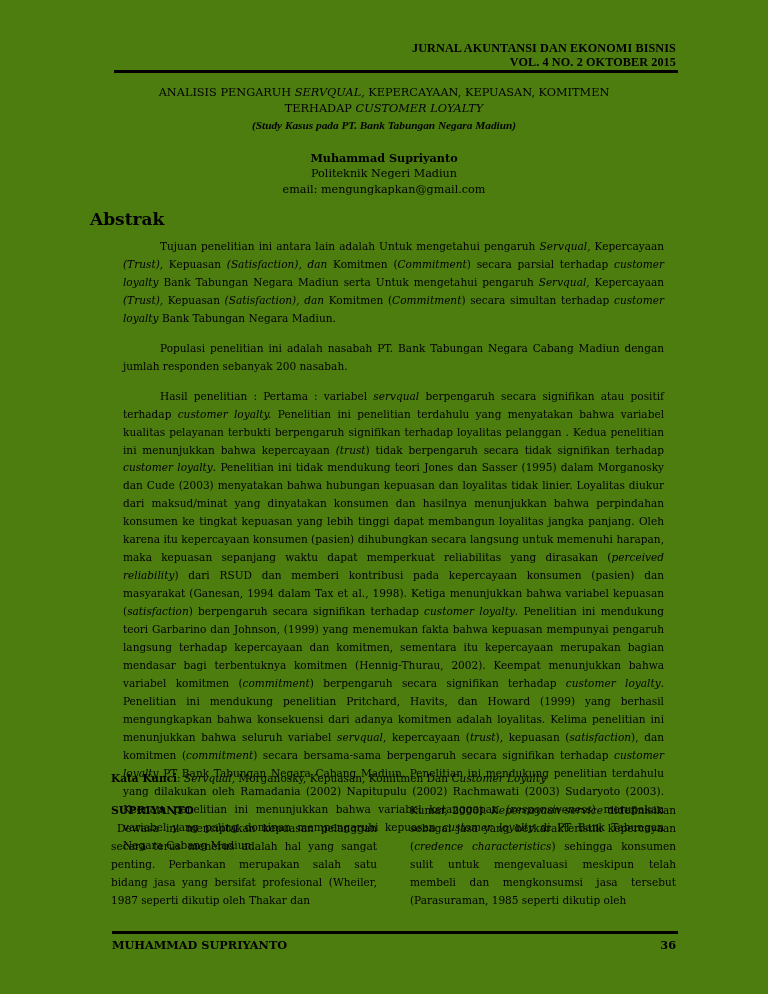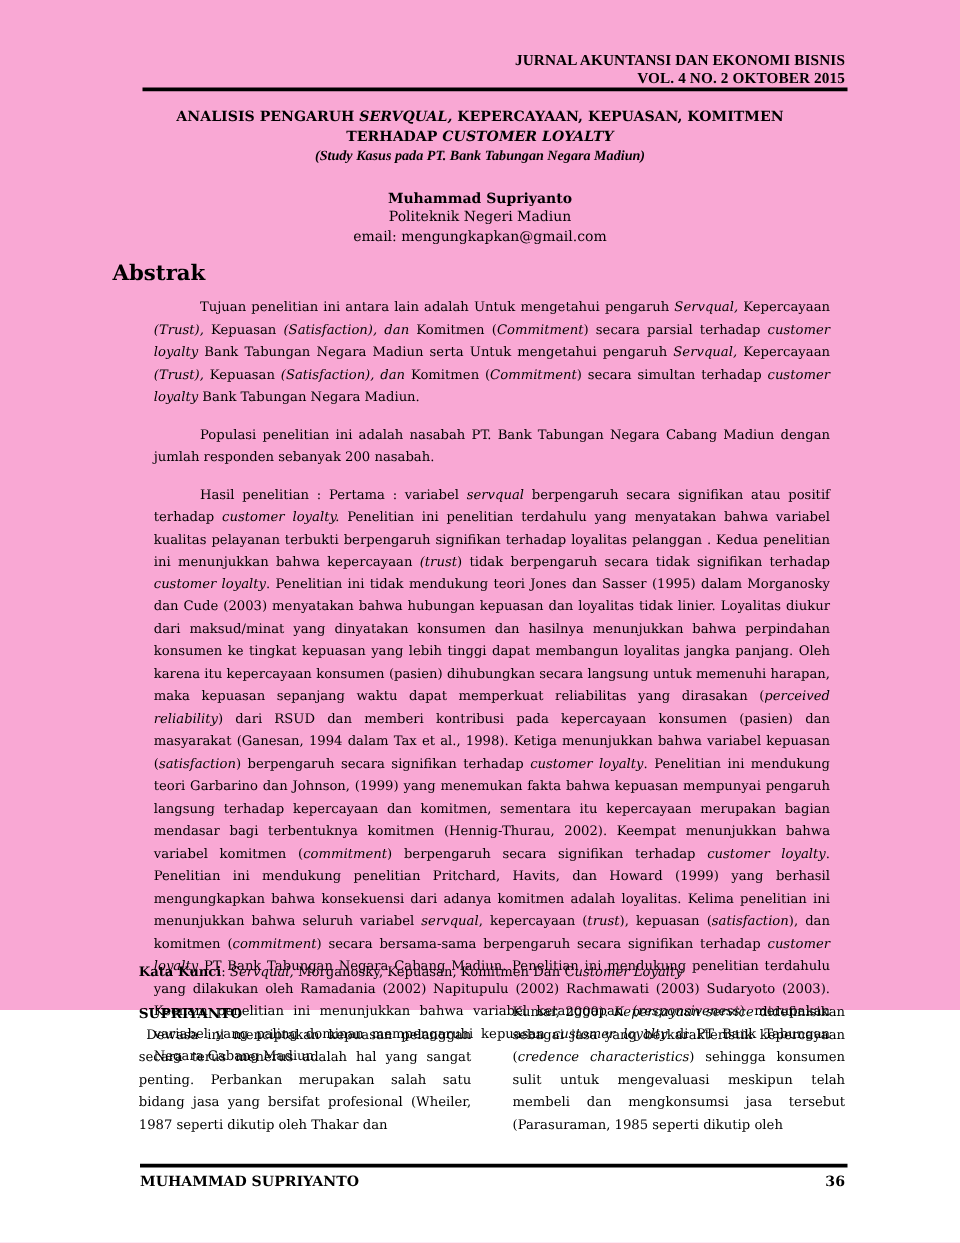--- a/index.html
+++ b/index.html
@@ -1,21 +1,21 @@
 <!DOCTYPE html>
 <html><head>
 <meta charset="utf-8">
 <style>
   html, body { margin: 0; padding: 0; background: #ffffff; }
   body { width: 768px; height: 994px; position: relative; overflow: hidden; color: #000; font-family: "DejaVu Serif", "Liberation Serif", serif; }
-  .page { position: absolute; left: 0; top: 0; width: 768px; height: 808px; background: #f9a8d4; }
+  .page { position: absolute; left: 0; top: 0; width: 768px; height: 994px; background: #4d7c0f; }
   .journal-header { position: absolute; right: 92px; top: 41px; text-align: right; font-family: "Liberation Serif", serif; font-weight: bold; font-size: 12.2px; line-height: 14px; letter-spacing: 0.1px; }
   .header-rule { position: absolute; left: 114px; top: 70px; width: 564px; height: 3px; background: #000; }
   .title-block { position: absolute; left: 90px; width: 588px; top: 85px; text-align: center; font-family: "DejaVu Serif", serif; font-size: 11.3px; line-height: 16px; }
-  .title-block .t { font-weight: bold; }
+  .title-block .t { font-weight: normal; }
   .title-block .sub { font-weight: bold; font-style: italic; font-family: Liberation Serif, serif; }
   .author-block { position: absolute; left: 90px; width: 588px; top: 150px; text-align: center; font-family: "DejaVu Serif", serif; font-size: 11.2px; line-height: 16px; }
   .author-block .name { font-weight: bold; }
   .abstrak-title { position: absolute; left: 90px; width: 588px; top: 209px; font-family: "DejaVu Serif", serif; font-weight: bold; font-size: 17px; }
   .abstract { position: absolute; left: 111px; width: 565px; top: 226px; font-family: "DejaVu Serif", serif; font-size: 10.55px; line-height: 17.95px; text-align: justify; }
   .abstract p { margin: 12px; text-indent: 37px; }
   .abstract i { font-style: italic; }
   .keywords { position: absolute; left: 111px; top: 770px; font-family: "DejaVu Serif", serif; font-size: 10.55px; line-height: 16px; }
   .col { position: absolute; top: 802px; width: 266px; font-family: "DejaVu Serif", serif; font-size: 10.55px; line-height: 17.9px; text-align: justify; }
   .col-left { left: 111px; }

